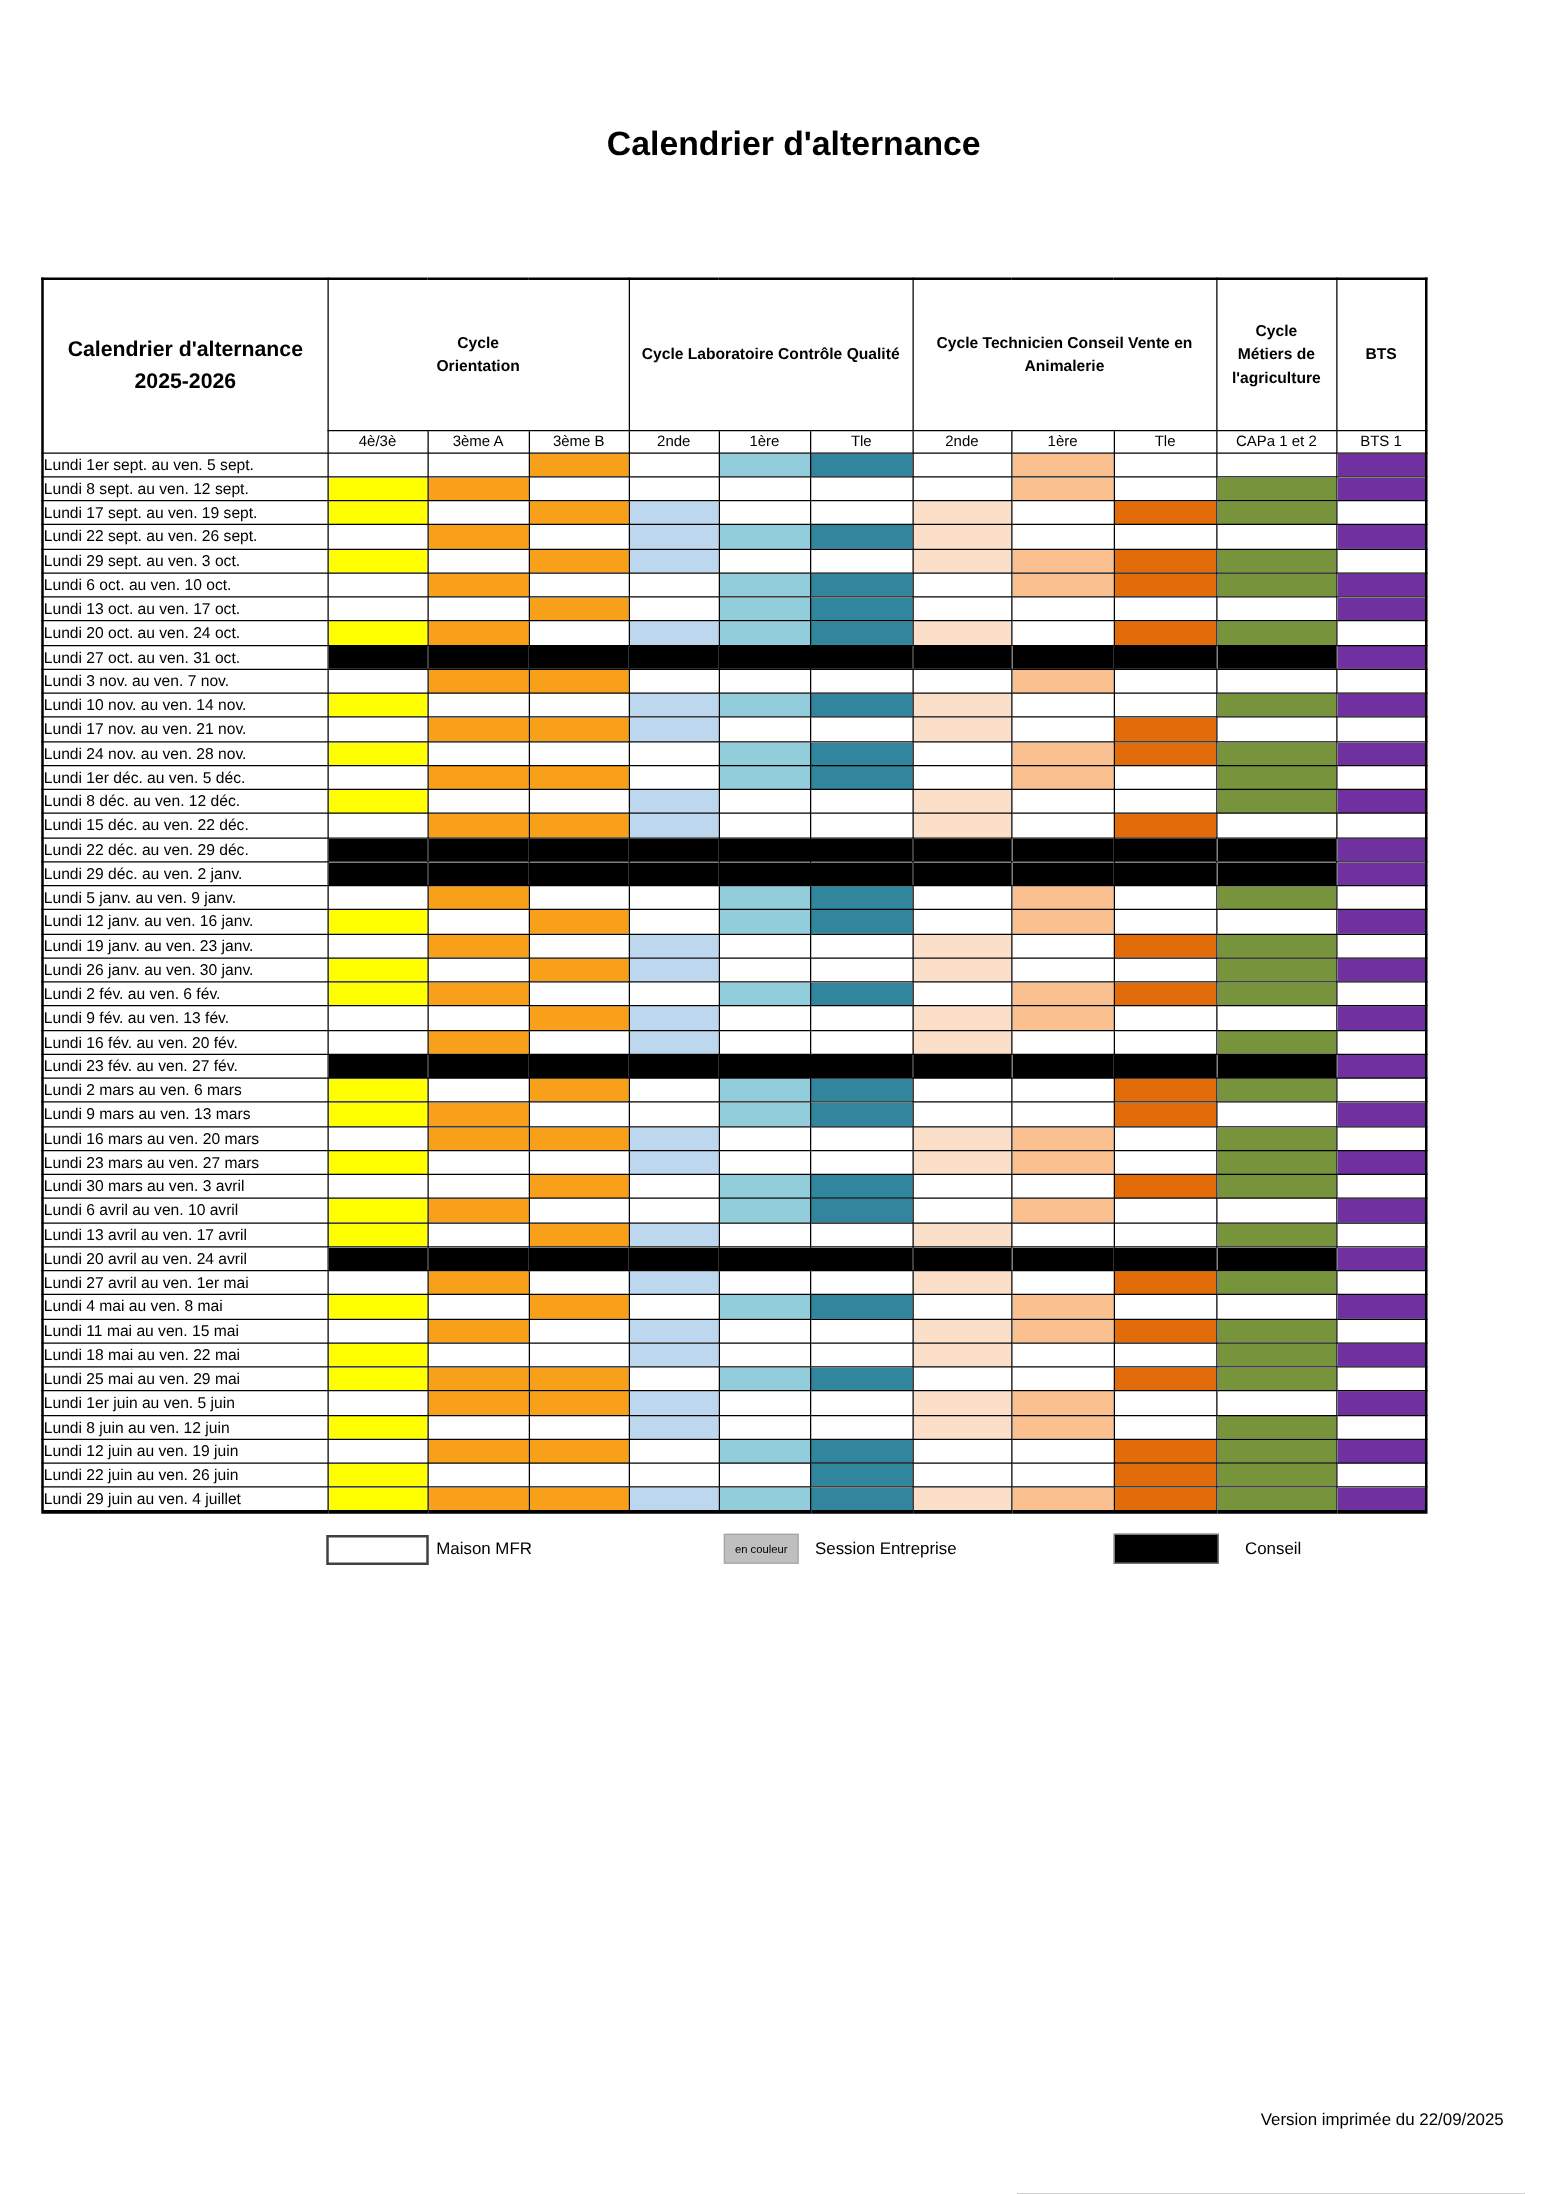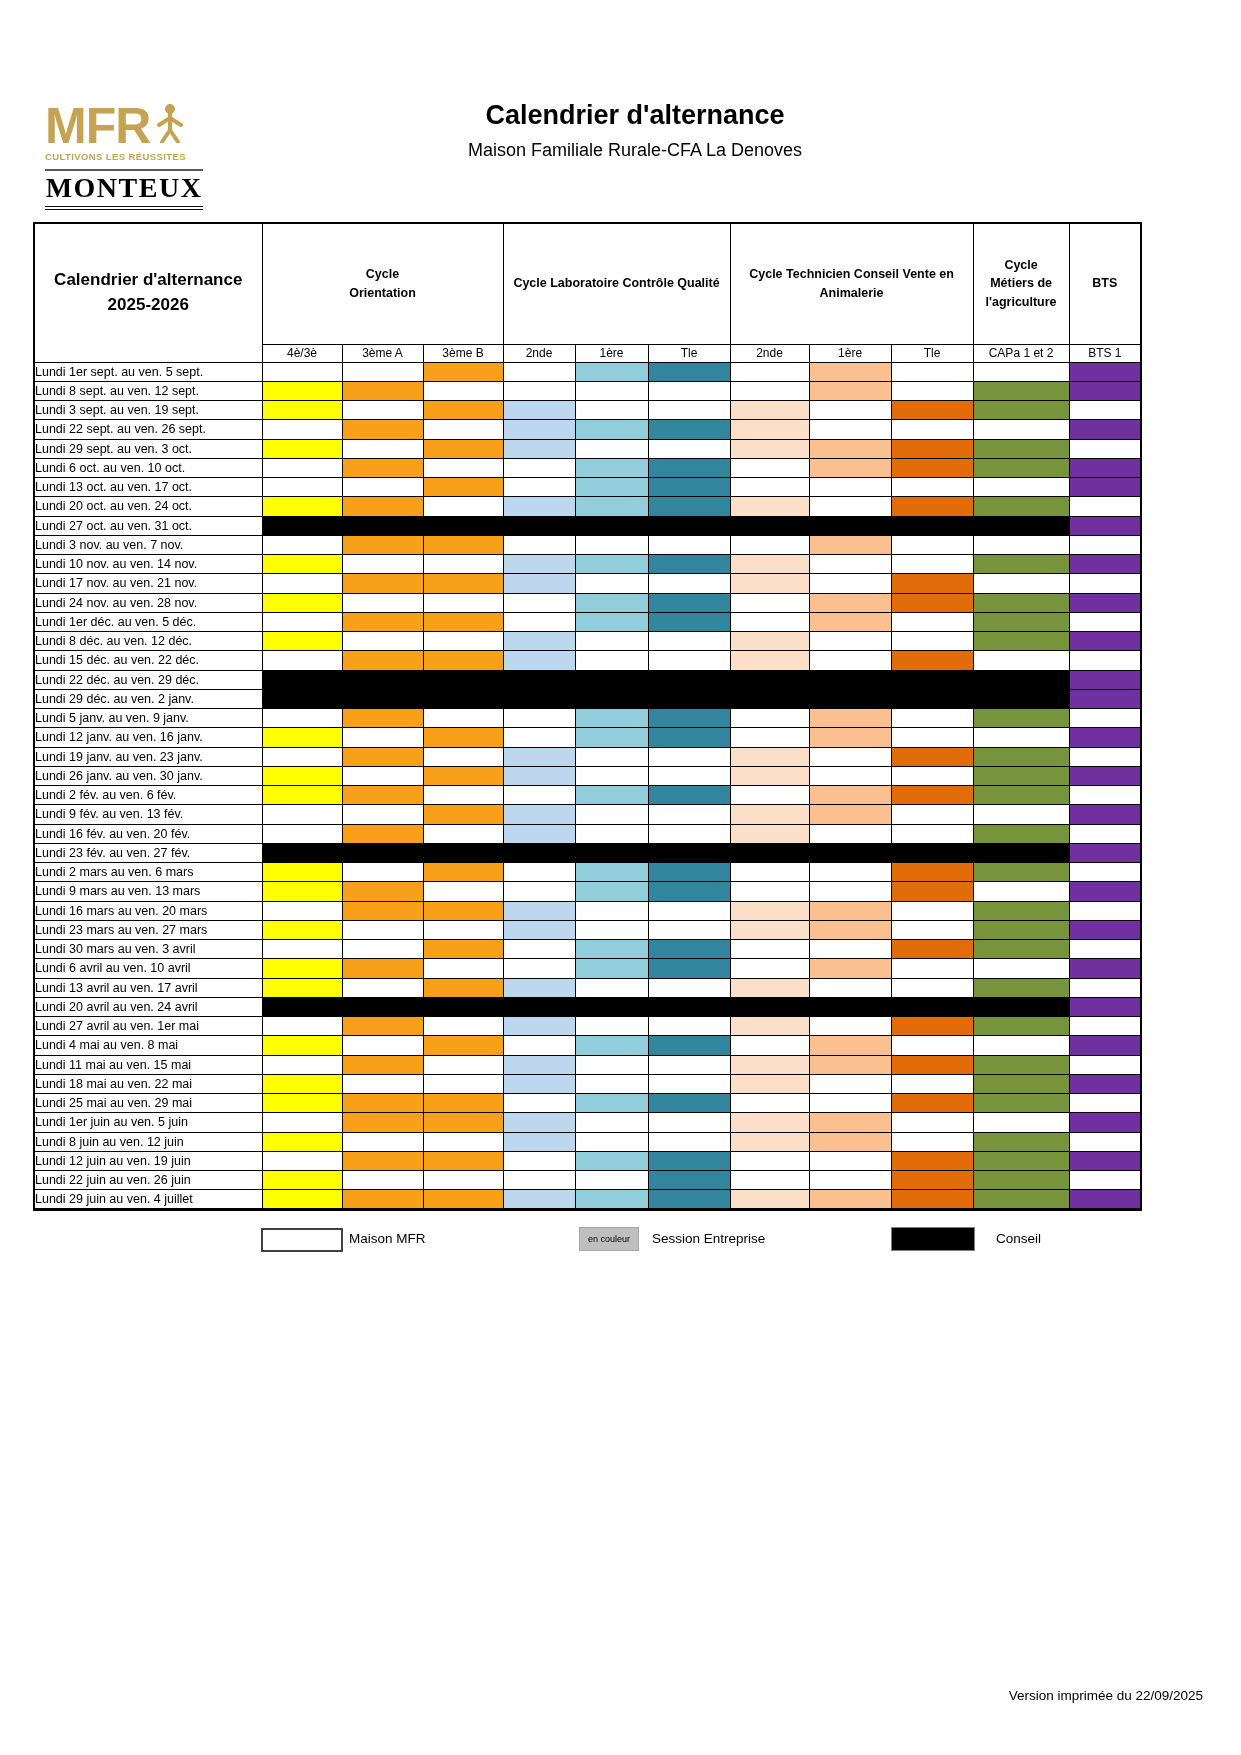--- a/index.html
+++ b/index.html
@@ -50,37 +50,23 @@
   .lg-vac-label{left:996px;top:1231px;}
 
   
   .footer{position:absolute;right:38px;top:1688px;font-size:13.5px;}
 </style>
 </head>
 <body>
 
 <div class="page">
 
-  <div class="logo">
-    <div class="logo-acronym">
-      <span>MFR</span>
-      <span class="logo-person">
-        <svg width="26" height="40" viewBox="0 0 26 40">
-          <circle cx="13" cy="6" r="5" fill="#c6a353"></circle>
-          <path d="M13 11 L13 27 M13 15 L2 22 M13 15 L24 22 M13 27 L5 39 M13 27 L21 39" stroke="#c6a353" stroke-width="4" fill="none" stroke-linecap="round"></path>
-        </svg>
-      </span>
-    </div>
-    <div class="logo-tagline">CULTIVONS LES RÉUSSITES</div>
-    <div class="logo-city">MONTEUX</div>
-  </div>
 
   <div class="titleblock">
     <div class="main-title">Calendrier d'alternance</div>
-    <div class="subtitle">Maison Familiale Rurale-CFA La Denoves</div>
   </div>
 
   <table class="cal">
     <colgroup>
         <col style="width: 228px;">
         <col style="width: 80px;">
         <col style="width: 81px;">
         <col style="width: 80px;">
         <col style="width: 72px;">
         <col style="width: 73px;">
@@ -141,21 +127,21 @@
           <td style="background: rgb(255, 255, 255);"></td>
           <td style="background: rgb(255, 255, 255);"></td>
           <td style="background: rgb(255, 255, 255);"></td>
           <td style="background: rgb(255, 255, 255);"></td>
           <td style="background: rgb(250, 192, 144);"></td>
           <td style="background: rgb(255, 255, 255);"></td>
           <td style="background: rgb(119, 147, 60);"></td>
           <td style="background: rgb(112, 48, 160);"></td>
         </tr>
         <tr>
-          <td class="wklabel">Lundi 3 sept. au ven. 19 sept.</td>
+          <td class="wklabel">Lundi 17 sept. au ven. 19 sept.</td>
           <td style="background: rgb(255, 255, 0);"></td>
           <td style="background: rgb(255, 255, 255);"></td>
           <td style="background: rgb(249, 160, 27);"></td>
           <td style="background: rgb(189, 215, 238);"></td>
           <td style="background: rgb(255, 255, 255);"></td>
           <td style="background: rgb(255, 255, 255);"></td>
           <td style="background: rgb(252, 223, 201);"></td>
           <td style="background: rgb(255, 255, 255);"></td>
           <td style="background: rgb(227, 108, 10);"></td>
           <td style="background: rgb(119, 147, 60);"></td>

